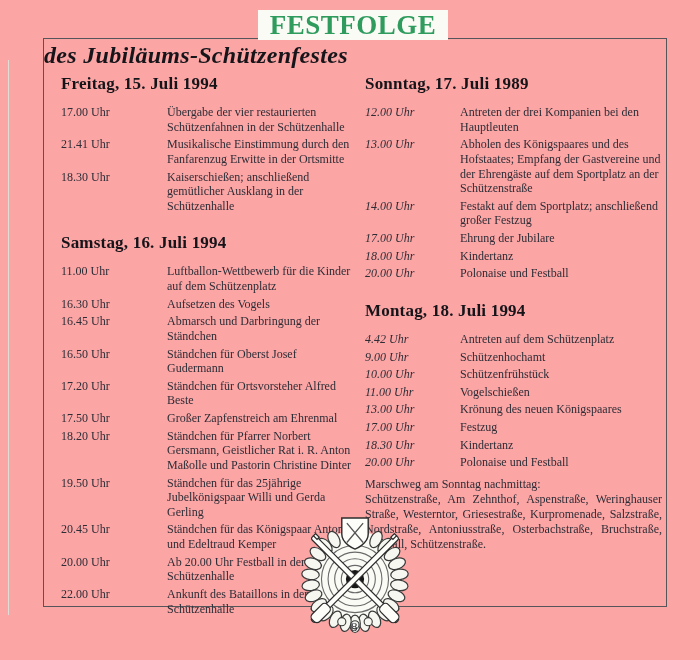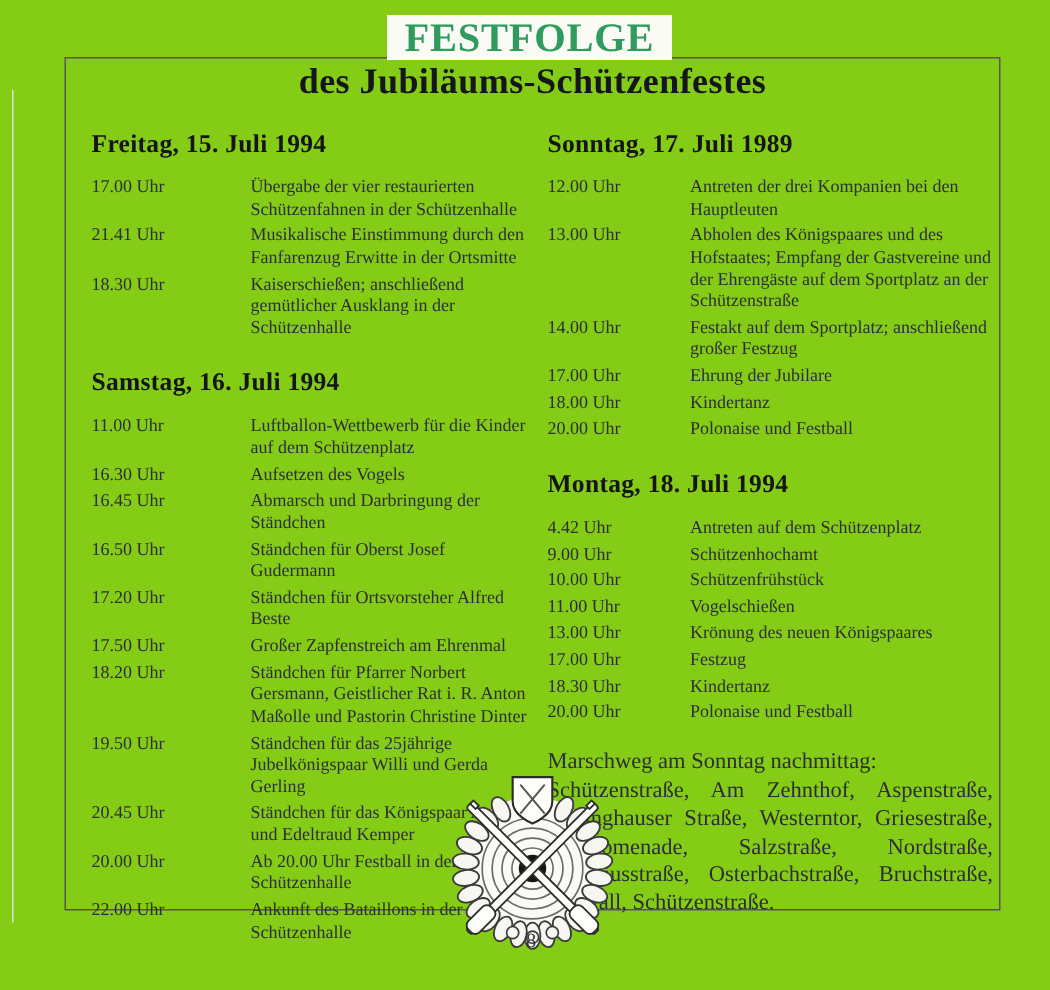--- a/index.html
+++ b/index.html
@@ -1,37 +1,37 @@
 <!DOCTYPE html>
 <html><head>
 <meta charset="utf-8">
 <style>
   html,body{margin:0;padding:0;}
   body{width:700px;height:660px;background:#fbfbf6;}
-  .page{position:relative;width:700px;height:660px;background:#84cc16;
+  .page{position:relative;width:700px;height:660px;background:#fca5a5;
         font-family:"Liberation Serif", serif;color:#2d2d36;overflow:hidden;}
   .edge-line{position:absolute;left:8px;top:60px;width:1px;height:555px;background:#deded6;}
   .festfolge{position:absolute;top:10px;left:0;width:706px;text-align:center;z-index:3;}
   .festfolge span{display:inline-block;background:#fbfbf6;padding:0 12px;
         color:#2f9c5e;font-weight:bold;font-size:27px;letter-spacing:.5px;line-height:30px;}
   .frame{position:absolute;left:43px;top:38px;width:622px;height:567px;
         border:1.5px solid #55555a;z-index:1;}
-  .subtitle{position:absolute;top:3px;left:0;width:100%;text-align:center;
-        font-size:24px;font-weight:bold;color:#15151a;letter-spacing:.3px;}
-  .col{position:absolute;top:47px;}
+  .subtitle{position:absolute;top:3px;left:0;width:100%;
+        font-size:24px;font-weight:bold;color:#15151a;letter-spacing:.3px;font-style:italic;}
+  .col{position:absolute;top:35px;}
   .col-left{left:17px;width:293px;}
   .col-right{left:321px;width:297px;}
   .day-section{margin-bottom:20px;}
   .day-heading{font-size:17px;font-weight:bold;color:#141419;margin:0 0 11px 0;letter-spacing:.2px;}
   .event{display:flex;margin-bottom:3px;font-size:12px;line-height:1.22;}
   .event .time{flex:none;}
   .col-left .time{width:66px;}
-  .col-right .time{width:55px;}
+  .col-right .time{width:55px;font-style:italic;}
   .event .desc{flex:1;margin-left:40px;}
-  .note{margin-top:17px;font-size:15px;line-height:1.26;}
+  .note{margin-top:7px;font-size:12px;line-height:1.26;}
   .note .route{text-align:justify;}
   .emblem{position:absolute;left:294px;top:514px;width:122px;height:124px;z-index:2;}
   .pagenum{position:absolute;top:619px;left:43px;width:622px;text-align:center;
         font-size:13.5px;color:#33333b;z-index:3;}
 </style>
 </head>
 <body>
 
 <div class="page">
 

